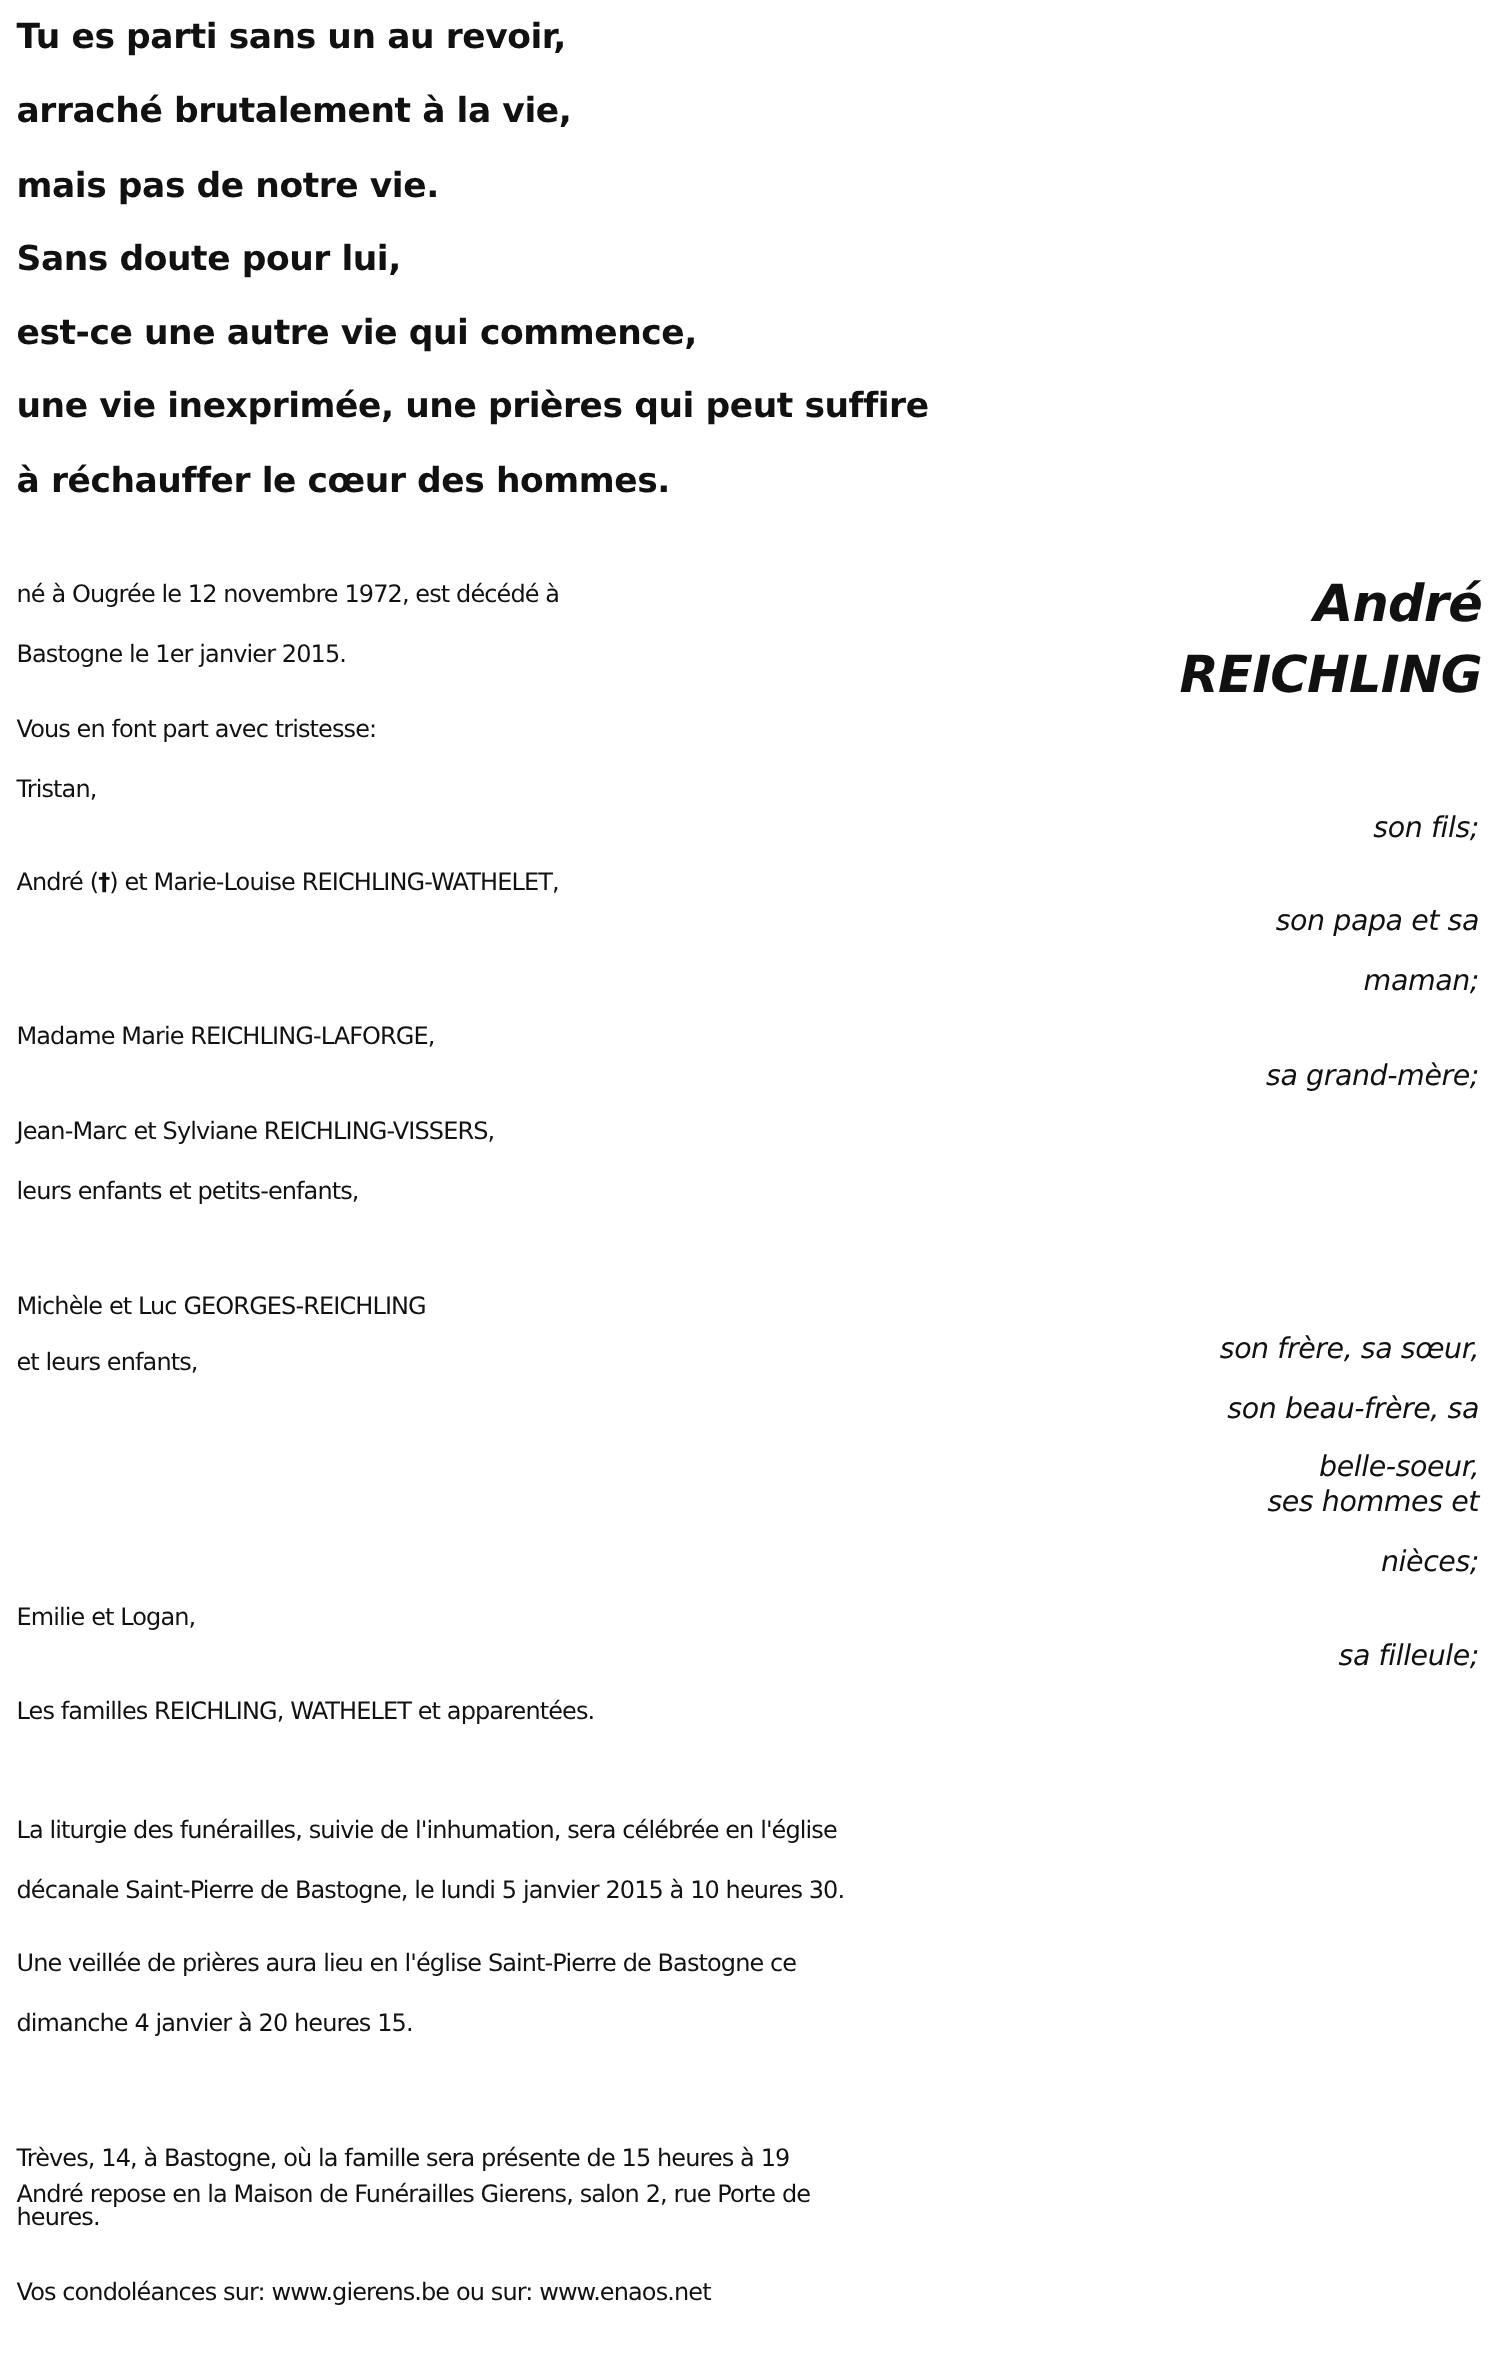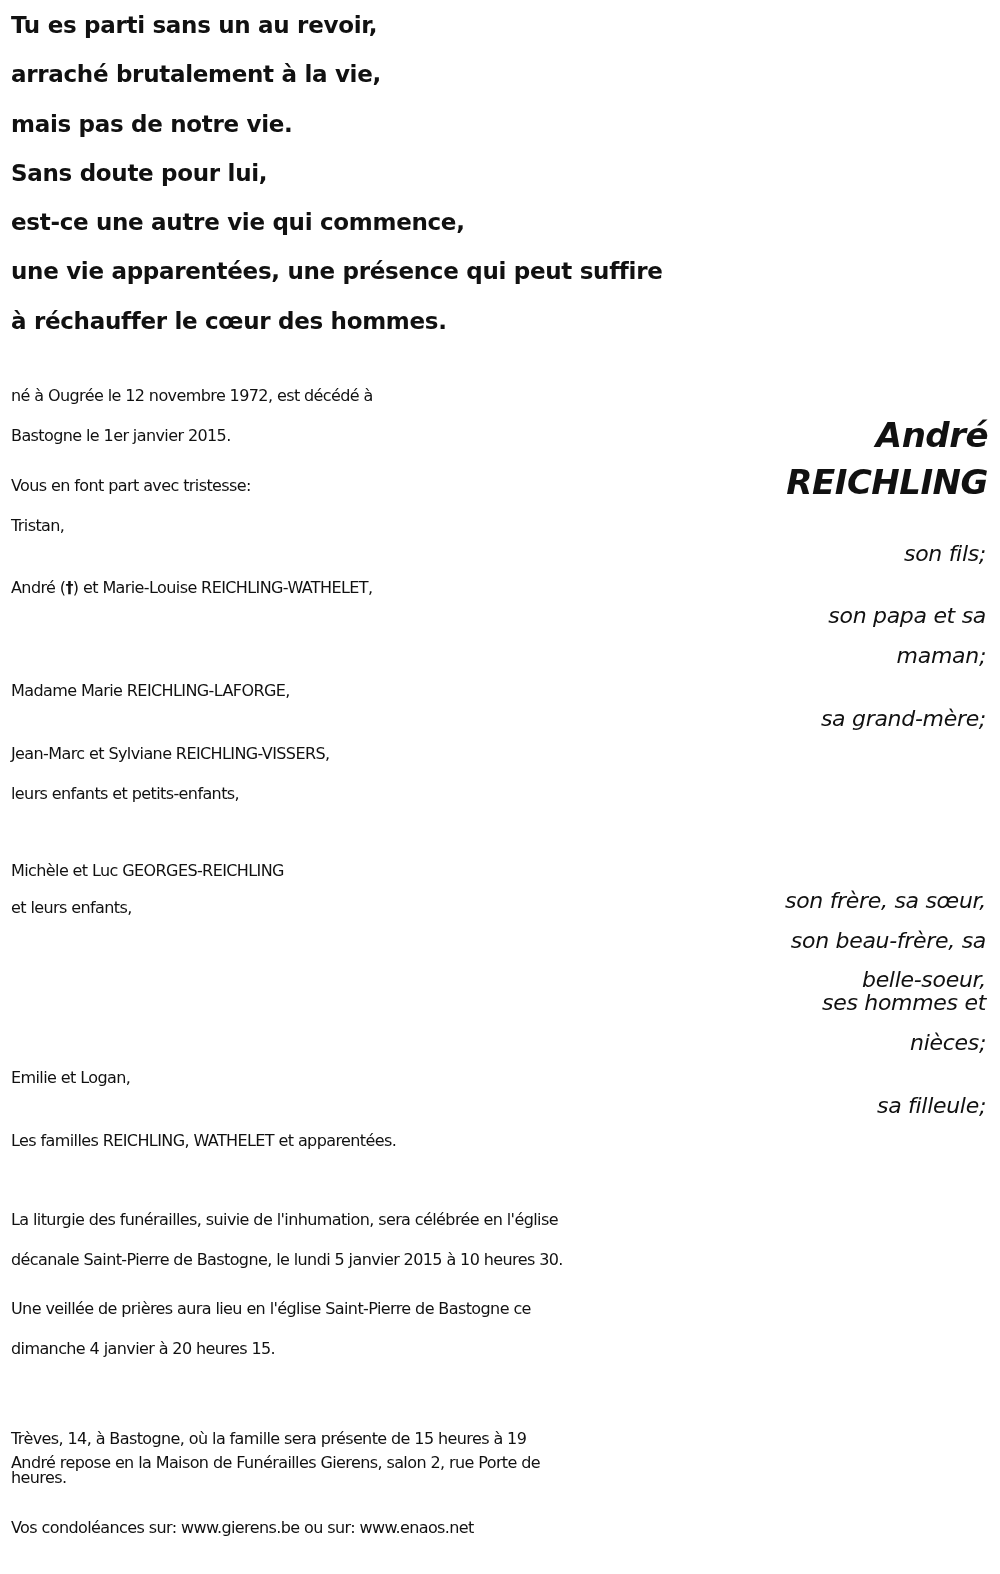--- a/index.html
+++ b/index.html
@@ -1,33 +1,33 @@
 <!DOCTYPE html>
 <html><head>
 <meta charset="utf-8">
 <style>
   html, body { margin: 0; padding: 0; background: #ffffff; }
   body { width: 1000px; height: 1574px; position: relative; overflow: hidden;
          font-family: "DejaVu Sans", sans-serif; color: #111111; }
   .ln { position: absolute; white-space: nowrap; }
   .poem { left: 11px; font-size: 23px; font-weight: bold; letter-spacing: -0.3px; }
   .body { left: 11px; font-size: 16px; letter-spacing: -0.6px; }
-  .rel { right: 14px; text-align: left; font-size: 22px; font-style: italic; letter-spacing: -0.3px; }
-  .name { right: 12px; text-align: right; font-size: 34px; font-weight: bold; font-style: italic; letter-spacing: -0.5px; margin-top: 32px; }
+  .rel { right: 14px; text-align: left; font-size: 19px; font-style: italic; letter-spacing: -0.3px; }
+  .name { right: 12px; text-align: right; font-size: 34px; font-weight: bold; font-style: italic; letter-spacing: -0.5px; }
   .cross { font-weight: bold; }
 </style>
 </head>
 <body>
 
 <div class="ln poem" style="top:12px">Tu es parti sans un au revoir,</div>
 <div class="ln poem" style="top:61px">arraché brutalement à la vie,</div>
 <div class="ln poem" style="top:111px">mais pas de notre vie.</div>
 <div class="ln poem" style="top:160px">Sans doute pour lui,</div>
 <div class="ln poem" style="top:209px">est-ce une autre vie qui commence,</div>
-<div class="ln poem" style="top:258px">une vie apparentées, une présence qui peut suffire</div>
+<div class="ln poem" style="top:258px">une vie inexprimée, une prières qui peut suffire</div>
 <div class="ln poem" style="top:308px">à réchauffer le cœur des hommes.</div>
 
 <div class="ln name" style="top:383px">André</div>
 <div class="ln name" style="top:430px">REICHLING</div>
 
 <div class="ln body" style="top:386px">né à Ougrée le 12 novembre 1972, est décédé à</div>
 <div class="ln body" style="top:426px">Bastogne le 1er janvier 2015.</div>
 
 <div class="ln body" style="top:476px">Vous en font part avec tristesse:</div>
 <div class="ln body" style="top:516px">Tristan,</div>

